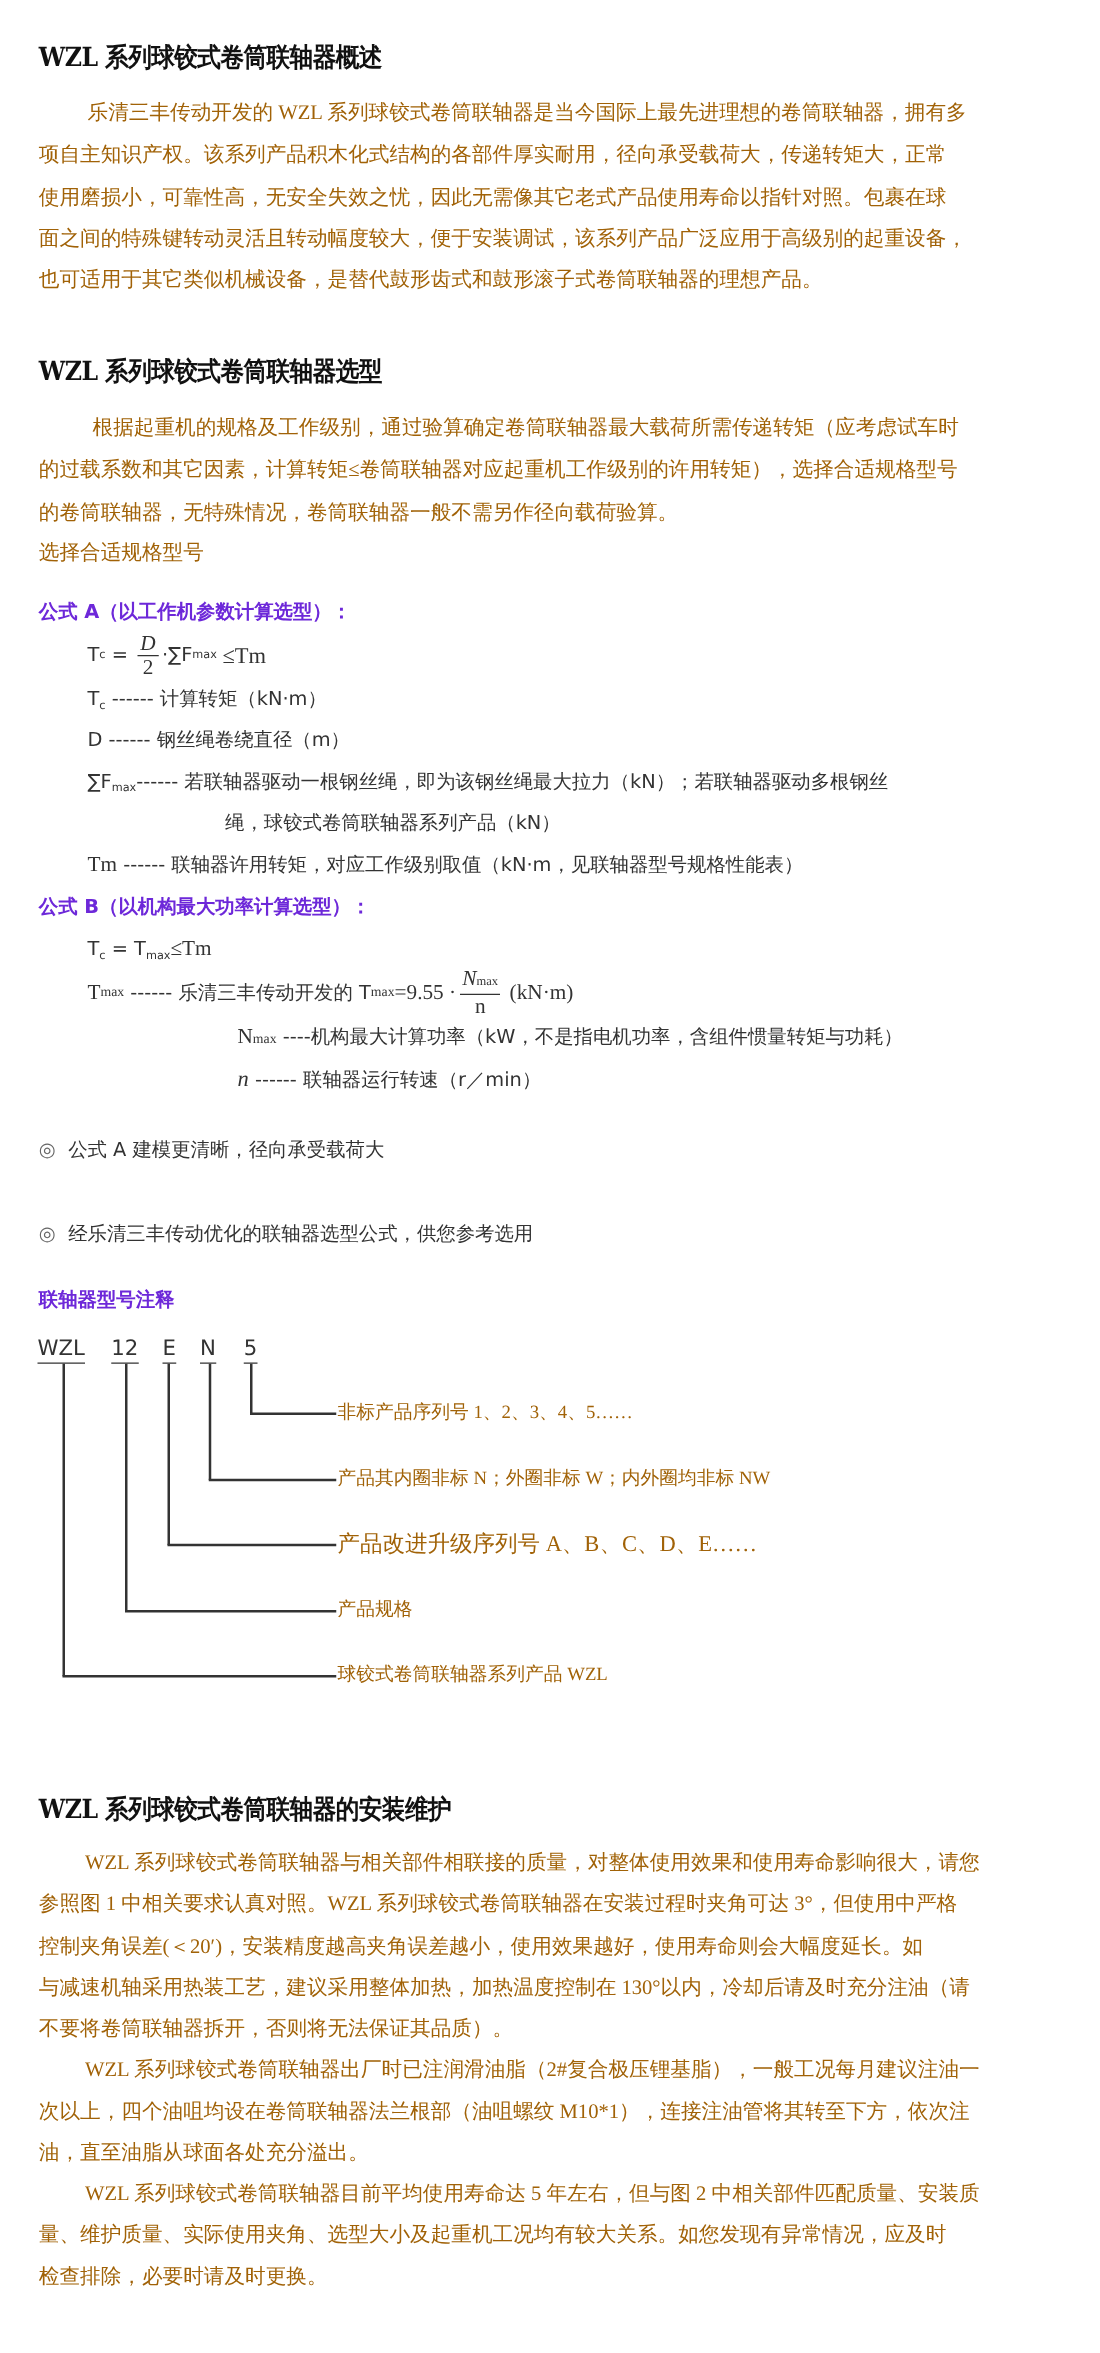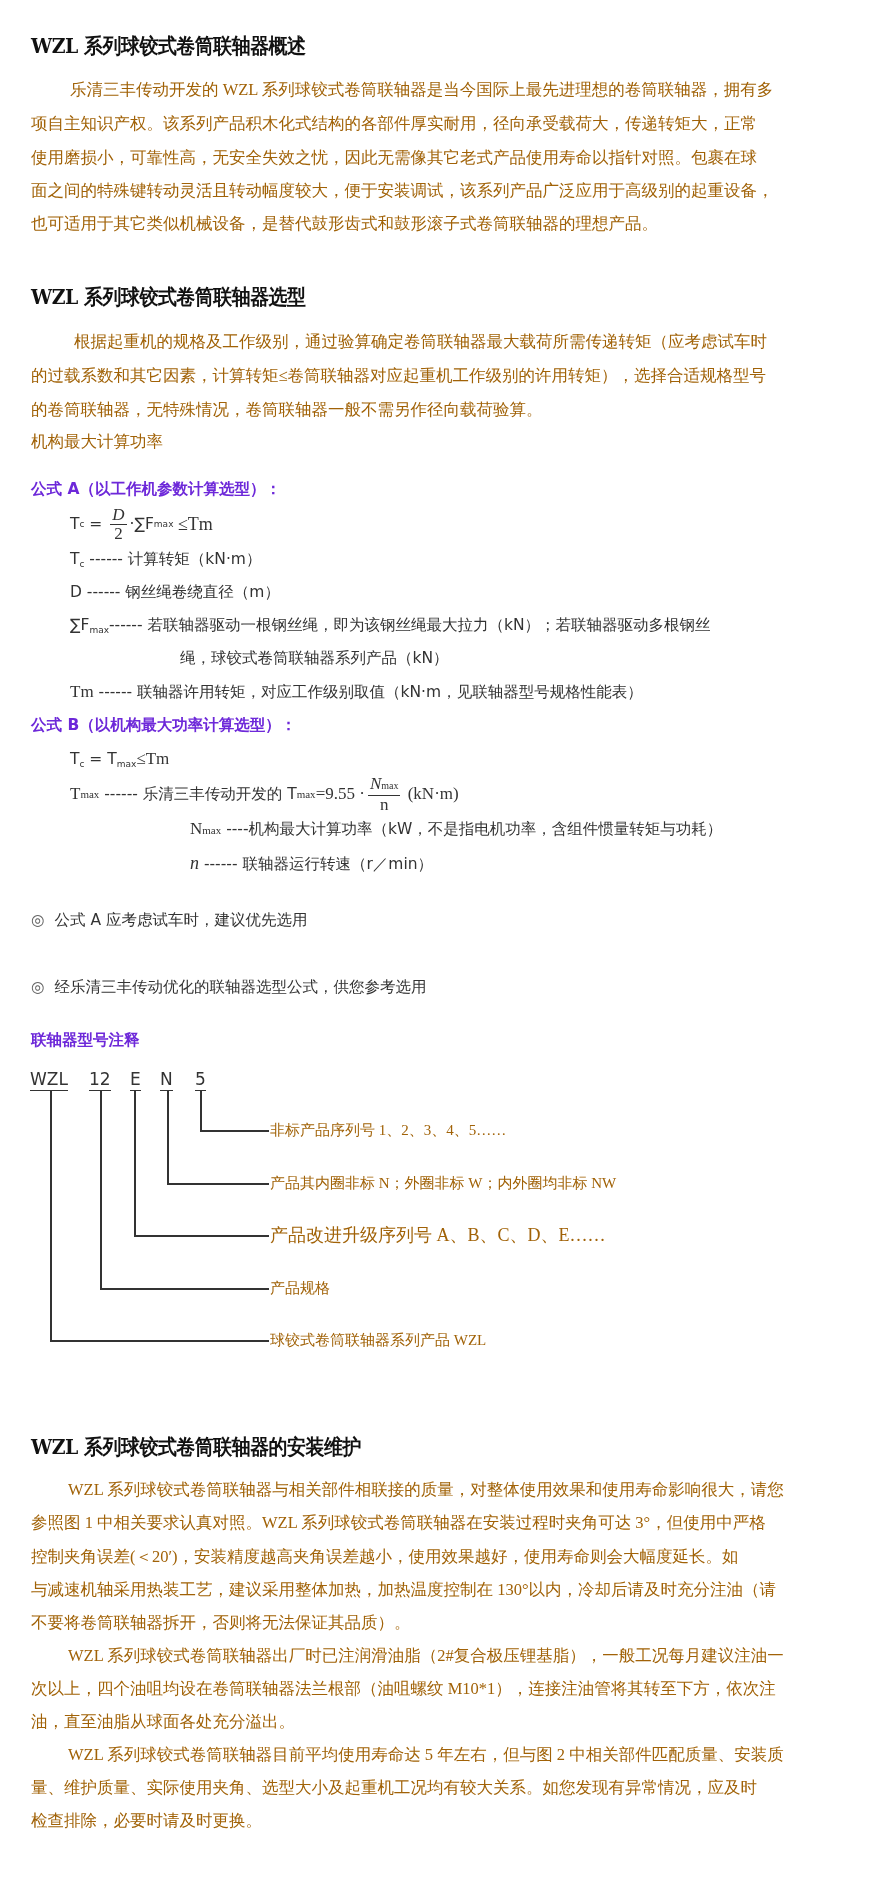--- a/index.html
+++ b/index.html
@@ -24,21 +24,21 @@
 <div class="abs body" style="left:70px;top:80px;">乐清三丰传动开发的 WZL 系列球铰式卷筒联轴器是当今国际上最先进理想的卷筒联轴器，拥有多</div>
 <div class="abs body" style="left:31px;top:114px;">项自主知识产权。该系列产品积木化式结构的各部件厚实耐用，径向承受载荷大，传递转矩大，正常</div>
 <div class="abs body" style="left:31px;top:148px;">使用磨损小，可靠性高，无安全失效之忧，因此无需像其它老式产品使用寿命以指针对照。包裹在球</div>
 <div class="abs body" style="left:31px;top:181px;">面之间的特殊键转动灵活且转动幅度较大，便于安装调试，该系列产品广泛应用于高级别的起重设备，</div>
 <div class="abs body" style="left:31px;top:214px;">也可适用于其它类似机械设备，是替代鼓形齿式和鼓形滚子式卷筒联轴器的理想产品。</div>
 
 <div class="abs h1" style="left:31px;top:283px;">WZL 系列球铰式卷筒联轴器选型</div>
 <div class="abs body" style="left:74px;top:332px;">根据起重机的规格及工作级别，通过验算确定卷筒联轴器最大载荷所需传递转矩（应考虑试车时</div>
 <div class="abs body" style="left:31px;top:366px;">的过载系数和其它因素，计算转矩≤卷筒联轴器对应起重机工作级别的许用转矩），选择合适规格型号</div>
 <div class="abs body" style="left:31px;top:400px;">的卷筒联轴器，无特殊情况，卷筒联轴器一般不需另作径向载荷验算。</div>
-<div class="abs body" style="left:31px;top:432px;">机构最大计算功率</div>
+<div class="abs body" style="left:31px;top:432px;">选择合适规格型号</div>
 
 <div class="abs sansb" style="left:31px;top:479px;">公式 A（以工作机参数计算选型）：</div>
 <div class="abs sans" style="left:70px;top:502px;height:44px;display:flex;align-items:center;">
   <span>T</span>
     <span class="sub">c</span>
     <span style="white-space:pre"> = </span>
   <span class="frac">
       <span class="num">D</span>
       <span class="den">2</span>
     </span>
@@ -78,21 +78,21 @@
   <span class="serif" style="font-size:17px;white-space:pre"> (kN·m)</span>
 </div>
 <div class="abs sans" style="left:190px;top:819px;">
   <span class="serif" style="font-size:17px">N</span><span class="serif" style="font-size:11px">max</span><span style="white-space:pre"> ----</span><span>机构最大计算功率（kW，不是指电机功率，含组件惯量转矩与功耗）</span>
 </div>
 <div class="abs sans" style="left:190px;top:853px;">
   <span class="serif" style="font-size:18px;font-style:italic">n</span><span style="white-space:pre"> ------ </span><span>联轴器运行转速（r／min）</span>
 </div>
 
 <div class="abs sans" style="left:31px;top:910px;">
-  <span style="color:#666;margin-right:10px">◎</span><span>公式 A 应考虑试车时，建议优先选用</span>
+  <span style="color:#666;margin-right:10px">◎</span><span>公式 A 建模更清晰，径向承受载荷大</span>
 </div>
 <div class="abs sans" style="left:31px;top:977px;">
   <span style="color:#666;margin-right:10px">◎</span><span>经乐清三丰传动优化的联轴器选型公式，供您参考选用</span>
 </div>
 
 <div class="abs sansb" style="left:31px;top:1030px;">联轴器型号注释</div>
 
 <div class="abs code" style="left:30px;top:1069px;">WZL</div>
 <div class="abs code" style="left:89px;top:1069px;">12</div>
 <div class="abs code" style="left:130px;top:1069px;">E</div>

